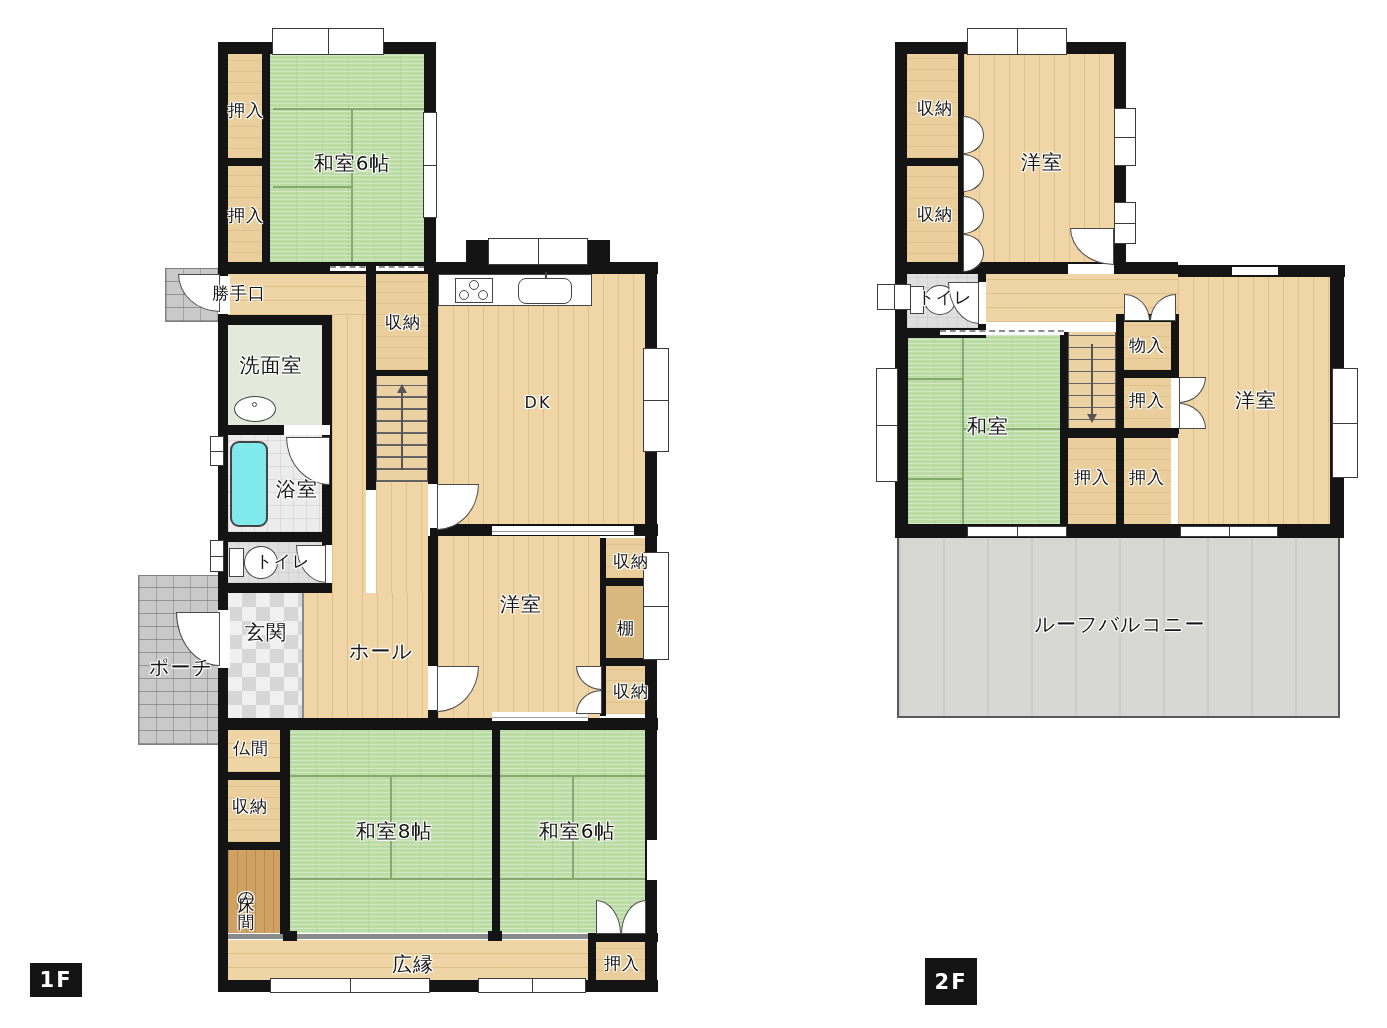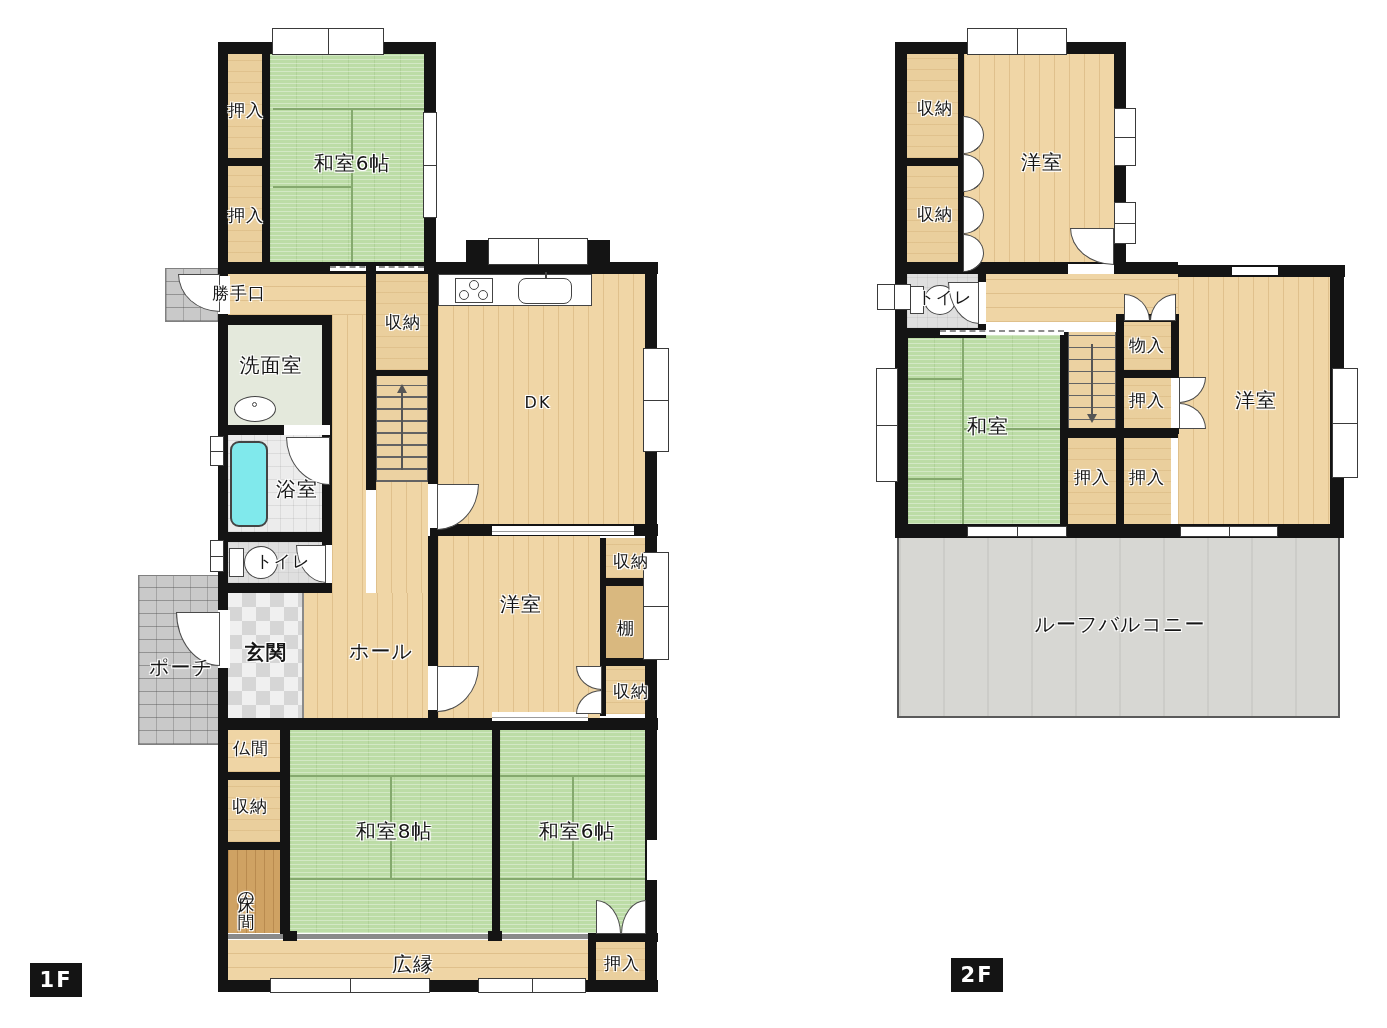--- a/index.html
+++ b/index.html
@@ -178,21 +178,21 @@
 
     <b class="lbl sm" style="left:246px;top:110px;">押入</b>
     <b class="lbl sm" style="left:246px;top:215px;">押入</b>
     <b class="lbl" style="left:352px;top:163px;">和室6帖</b>
     <b class="lbl sm" style="left:239px;top:293px;">勝手口</b>
     <b class="lbl sm" style="left:403px;top:322px;">収納</b>
     <b class="lbl" style="left:271px;top:365px;">洗面室</b>
     <b class="lbl lg" style="left:538px;top:402px;">DK</b>
     <b class="lbl" style="left:297px;top:489px;">浴室</b>
     <b class="lbl sm" style="left:283px;top:561px;">トイレ</b>
-    <b class="lbl" style="left:266px;top:652px;font-weight:bold;">玄関</b>
+    <b class="lbl" style="left:266px;top:632px;">玄関</b>
     <b class="lbl" style="left:381px;top:651px;">ホール</b>
     <b class="lbl" style="left:521px;top:604px;">洋室</b>
     <b class="lbl sm" style="left:631px;top:561px;">収納</b>
     <b class="lbl sm" style="left:626px;top:628px;">棚</b>
     <b class="lbl sm" style="left:631px;top:691px;">収納</b>
     <b class="lbl" style="left:181px;top:667px;">ポーチ</b>
     <b class="lbl sm" style="left:251px;top:748px;">仏間</b>
     <b class="lbl sm" style="left:250px;top:806px;">収納</b>
     <b class="lbl sm vert" style="left:247px;top:891px;">床の間</b>
     <b class="lbl" style="left:394px;top:831px;">和室8帖</b>
@@ -279,15 +279,15 @@
     <b class="lbl sm" style="left:1147px;top:345px;">物入</b>
     <b class="lbl sm" style="left:1147px;top:400px;">押入</b>
     <b class="lbl" style="left:988px;top:426px;">和室</b>
     <b class="lbl sm" style="left:1092px;top:477px;">押入</b>
     <b class="lbl sm" style="left:1147px;top:477px;">押入</b>
     <b class="lbl" style="left:1256px;top:400px;">洋室</b>
     <b class="lbl" style="left:1120px;top:624px;">ルーフバルコニー</b>
   </div>
 
   <div class="tag" style="position:absolute;left:30px;top:963px;width:52px;height:34px;">1F</div>
-  <div class="tag" style="position:absolute;left:951px;top:958px;width:52px;height:34px;">2F</div>
+  <div class="tag" style="position:absolute;left:925px;top:958px;width:52px;height:47px;">2F</div>
 
 </div>
 
 </body></html>

